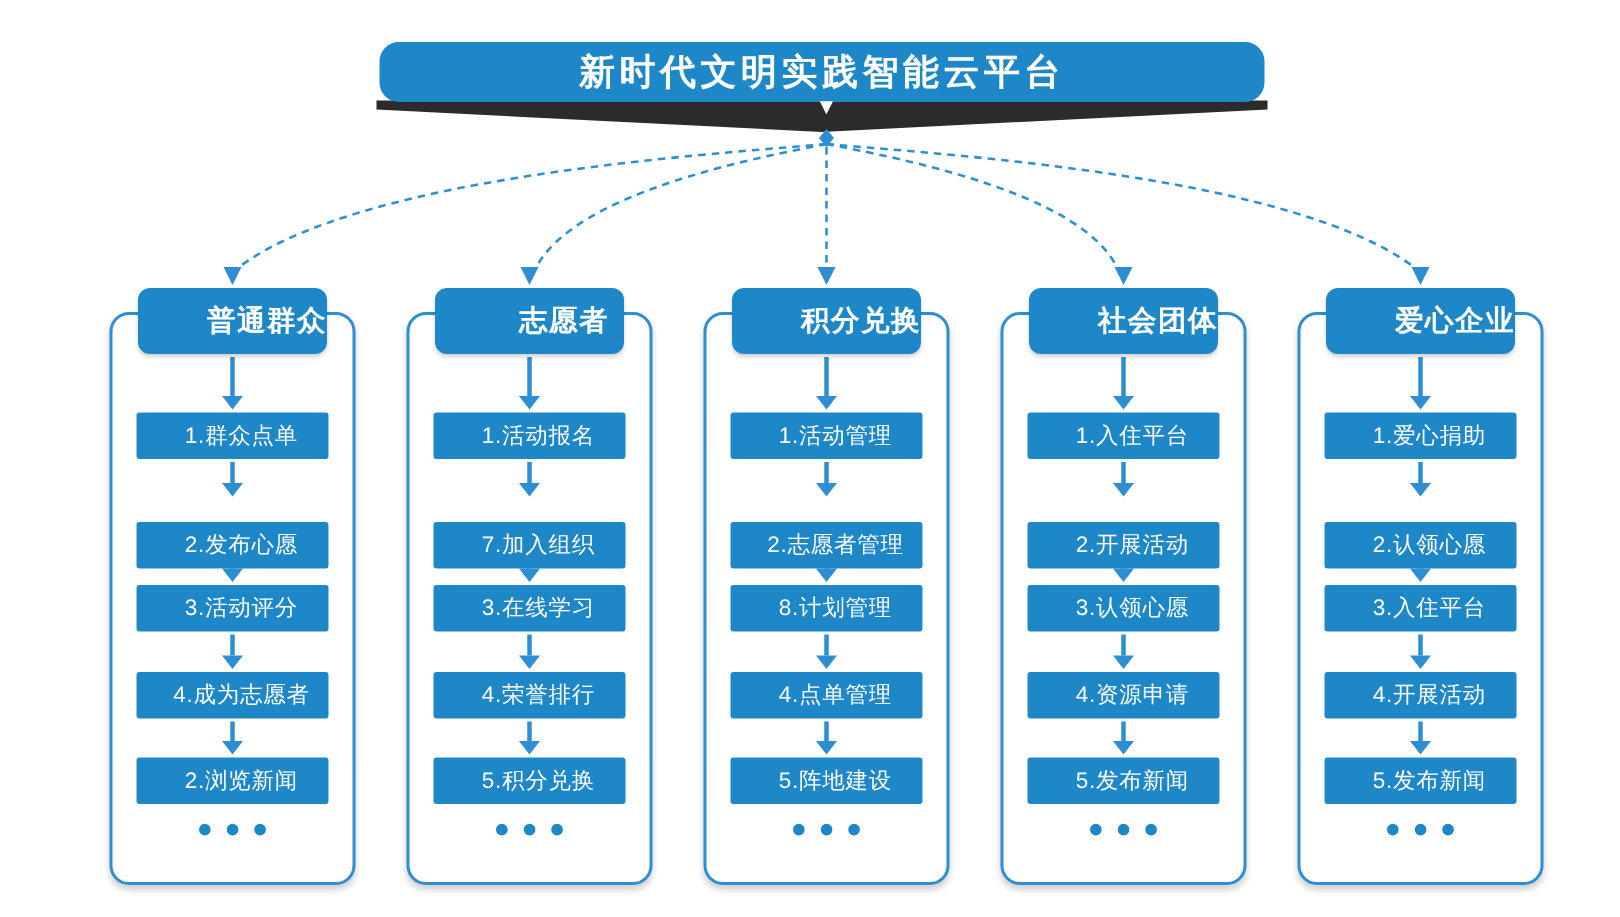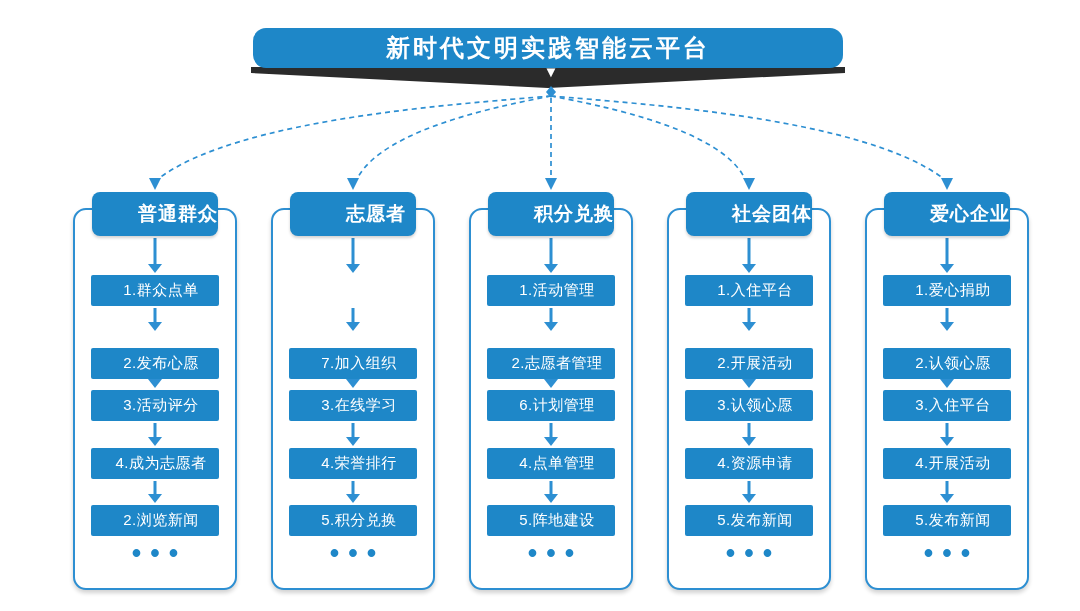--- a/index.html
+++ b/index.html
@@ -112,40 +112,41 @@
     <div class="step s4">4.成为志愿者</div>
     <div class="varrow a4"></div>
     <div class="step s5">2.浏览新闻</div>
     <div class="dots">•••</div>
   </div>
 
   <div class="column c2">
     <div class="col-body"></div>
     <div class="col-header">志愿者</div>
     <div class="varrow a0"></div>
+    <div class="step s1">1.活动报名</div>
     <div class="varrow a1"></div>
     <div class="step s2">7.加入组织</div>
     <div class="varrow a2"></div>
     <div class="step s3">3.在线学习</div>
     <div class="varrow a3"></div>
     <div class="step s4">4.荣誉排行</div>
     <div class="varrow a4"></div>
     <div class="step s5">5.积分兑换</div>
     <div class="dots">•••</div>
   </div>
 
   <div class="column c3">
     <div class="col-body"></div>
     <div class="col-header">积分兑换</div>
     <div class="varrow a0"></div>
     <div class="step s1">1.活动管理</div>
     <div class="varrow a1"></div>
     <div class="step s2">2.志愿者管理</div>
     <div class="varrow a2"></div>
-    <div class="step s3">6.计划管理</div>
+    <div class="step s3">8.计划管理</div>
     <div class="varrow a3"></div>
     <div class="step s4">4.点单管理</div>
     <div class="varrow a4"></div>
     <div class="step s5">5.阵地建设</div>
     <div class="dots">•••</div>
   </div>
 
   <div class="column c4">
     <div class="col-body"></div>
     <div class="col-header">社会团体</div>

